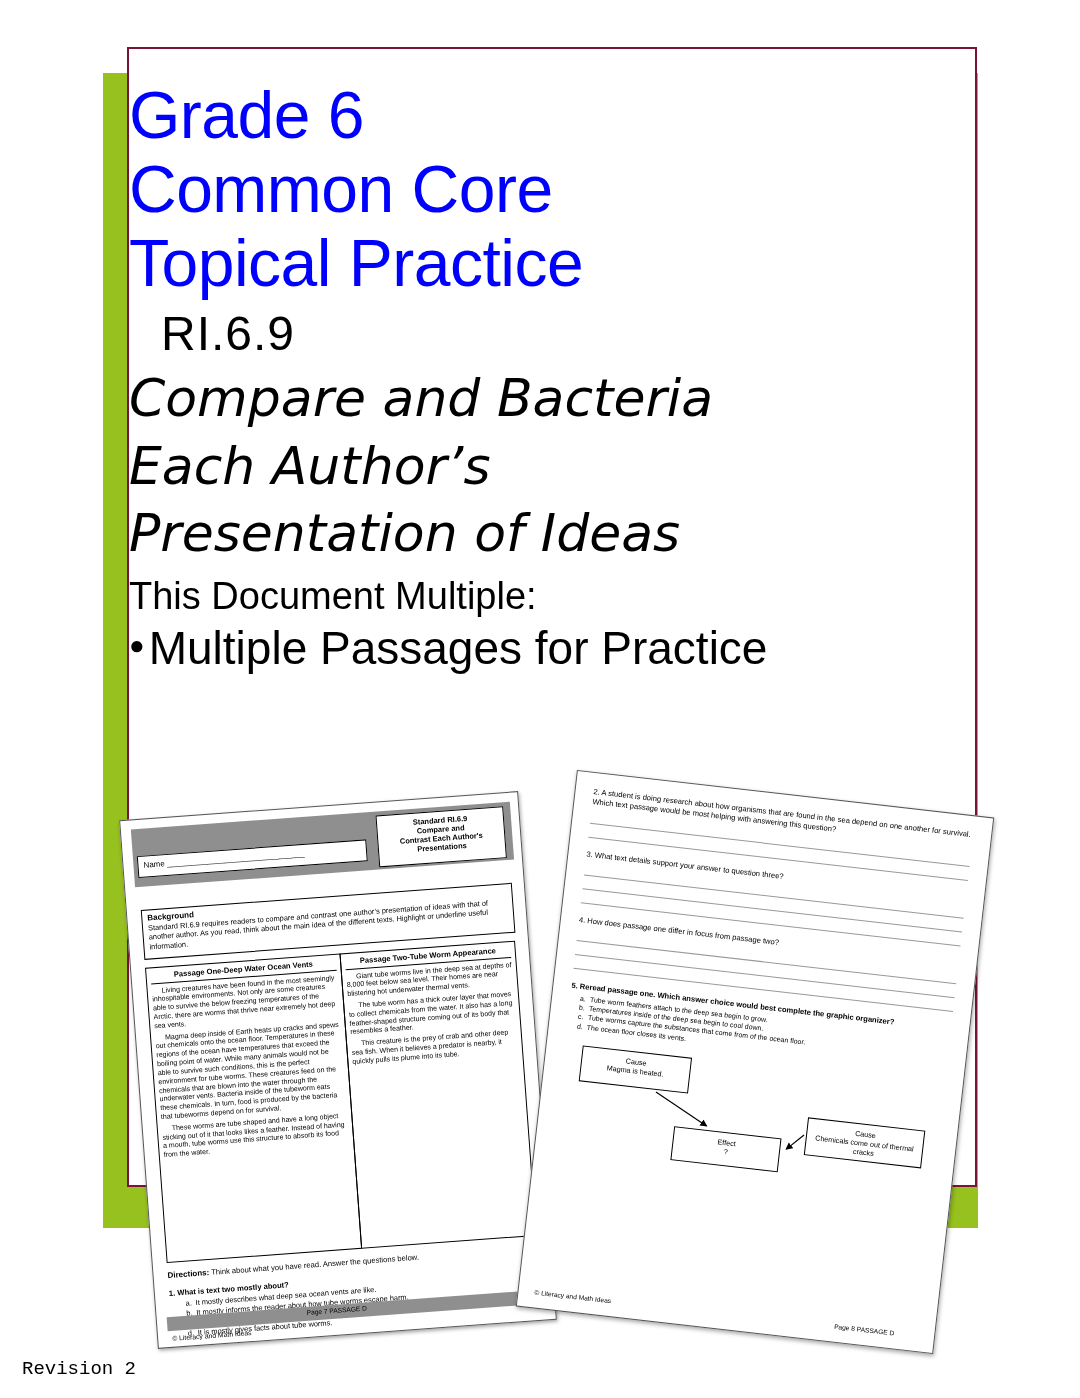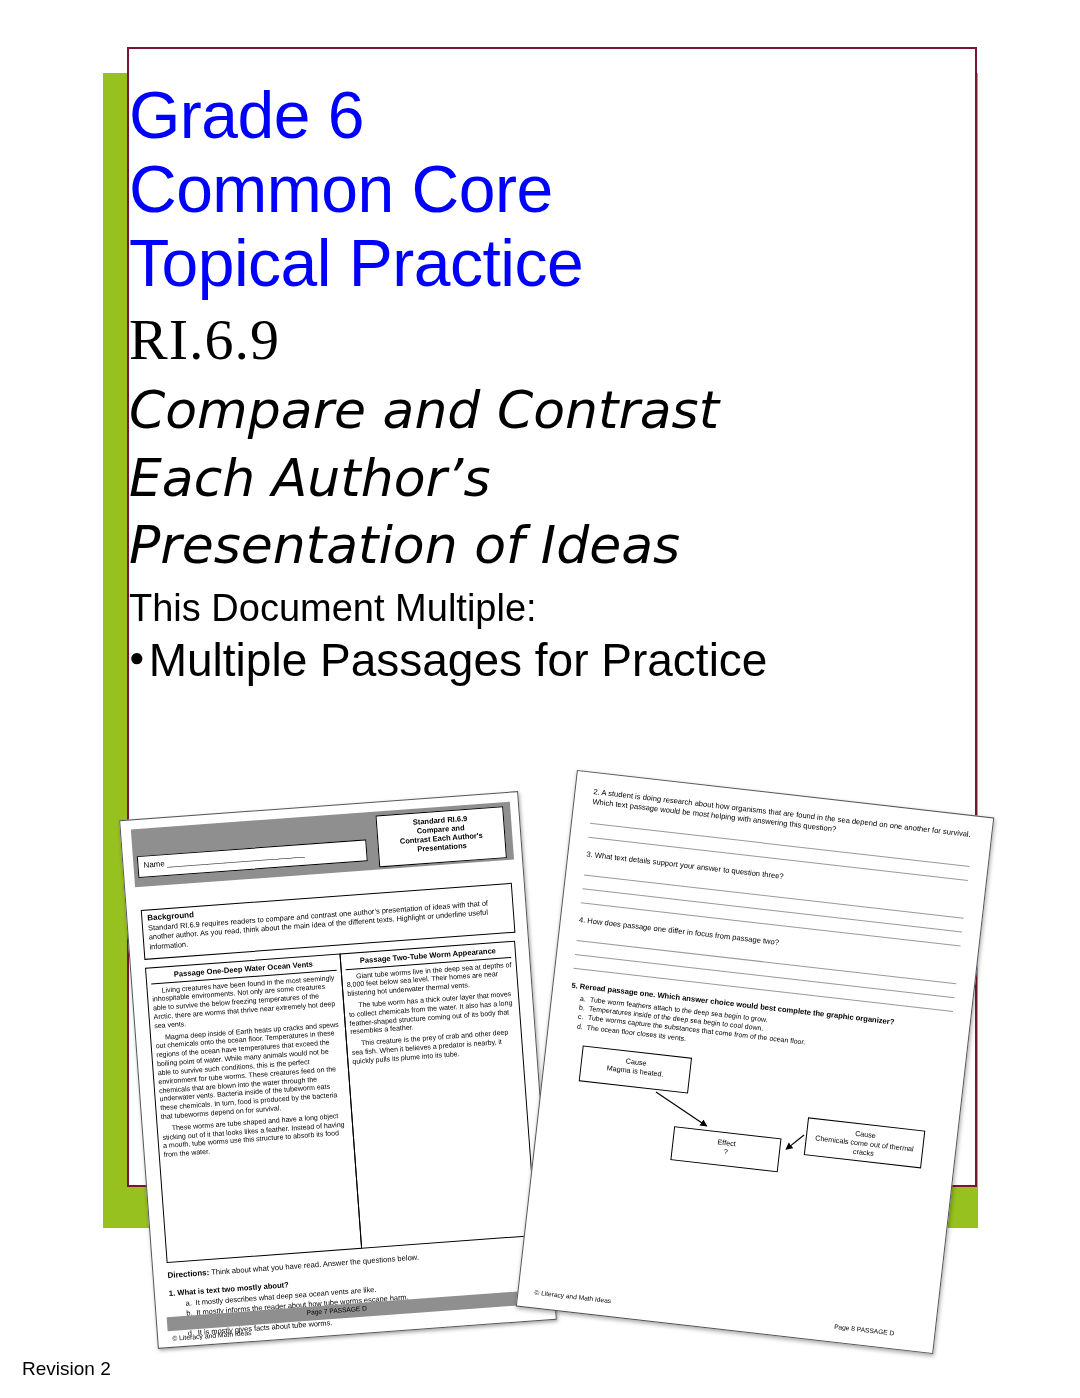--- a/index.html
+++ b/index.html
@@ -46,25 +46,26 @@
   .t-blue {
     color: #0000ff;
     font-size: 66px;
     line-height: 1.12;
     font-family: "Liberation Sans", sans-serif;
     font-weight: 400;
     letter-spacing: -0.5px;
   }
   .t-standard {
     color: #000000;
-    font-size: 58px;
+    font-size: 48px;
     line-height: 1.2;
-    font-family: Liberation Serif, serif;
+    font-family: Liberation Sans, sans-serif;
     letter-spacing: 1px;
     margin-top: 4px;
+    margin-left: 32px;
   }
   .t-italic {
     color: #000000;
     font-size: 52px;
     line-height: 1.18;
     font-style: italic;
     font-family: "DejaVu Sans", sans-serif;
     margin-top: 6px;
   }
   .t-contains {
@@ -88,21 +89,21 @@
     top: -6px;
     margin-right: 4px;
   }
 
   .revision {
     position: absolute;
     left: 22px;
     bottom: 18px;
     font-size: 19px;
     color: #000;
-    font-family: Liberation Sans, sans-serif;
+    font-family: Liberation Mono, monospace;
   }
 
   
   .sheet {
     position: absolute;
     background: #ffffff;
     border: 1px solid #555;
     box-shadow: 1px 2px 4px rgba(0,0,0,0.35);
     box-sizing: border-box;
     overflow: hidden;
@@ -213,21 +214,21 @@
 <body>
 
 <div class="green-block"></div>
 
 <div class="cover-card">
   <div class="title-wrap">
     <div class="t-blue">Grade 6</div>
     <div class="t-blue">Common Core</div>
     <div class="t-blue">Topical Practice</div>
     <div class="t-standard">RI.6.9</div>
-    <div class="t-italic">Compare and Contrast</div>
+    <div class="t-italic">Compare and Bacteria</div>
     <div class="t-italic">Each Author’s</div>
     <div class="t-italic">Presentation of Ideas</div>
     <div class="t-contains">This Document Multiple:</div>
     <div class="bullet-line">
       <span class="bullet-dot">●</span><span>Multiple Passages for Practice</span>
     </div>
   </div>
 </div>
 
 <div class="sheet" id="sheet-left">

